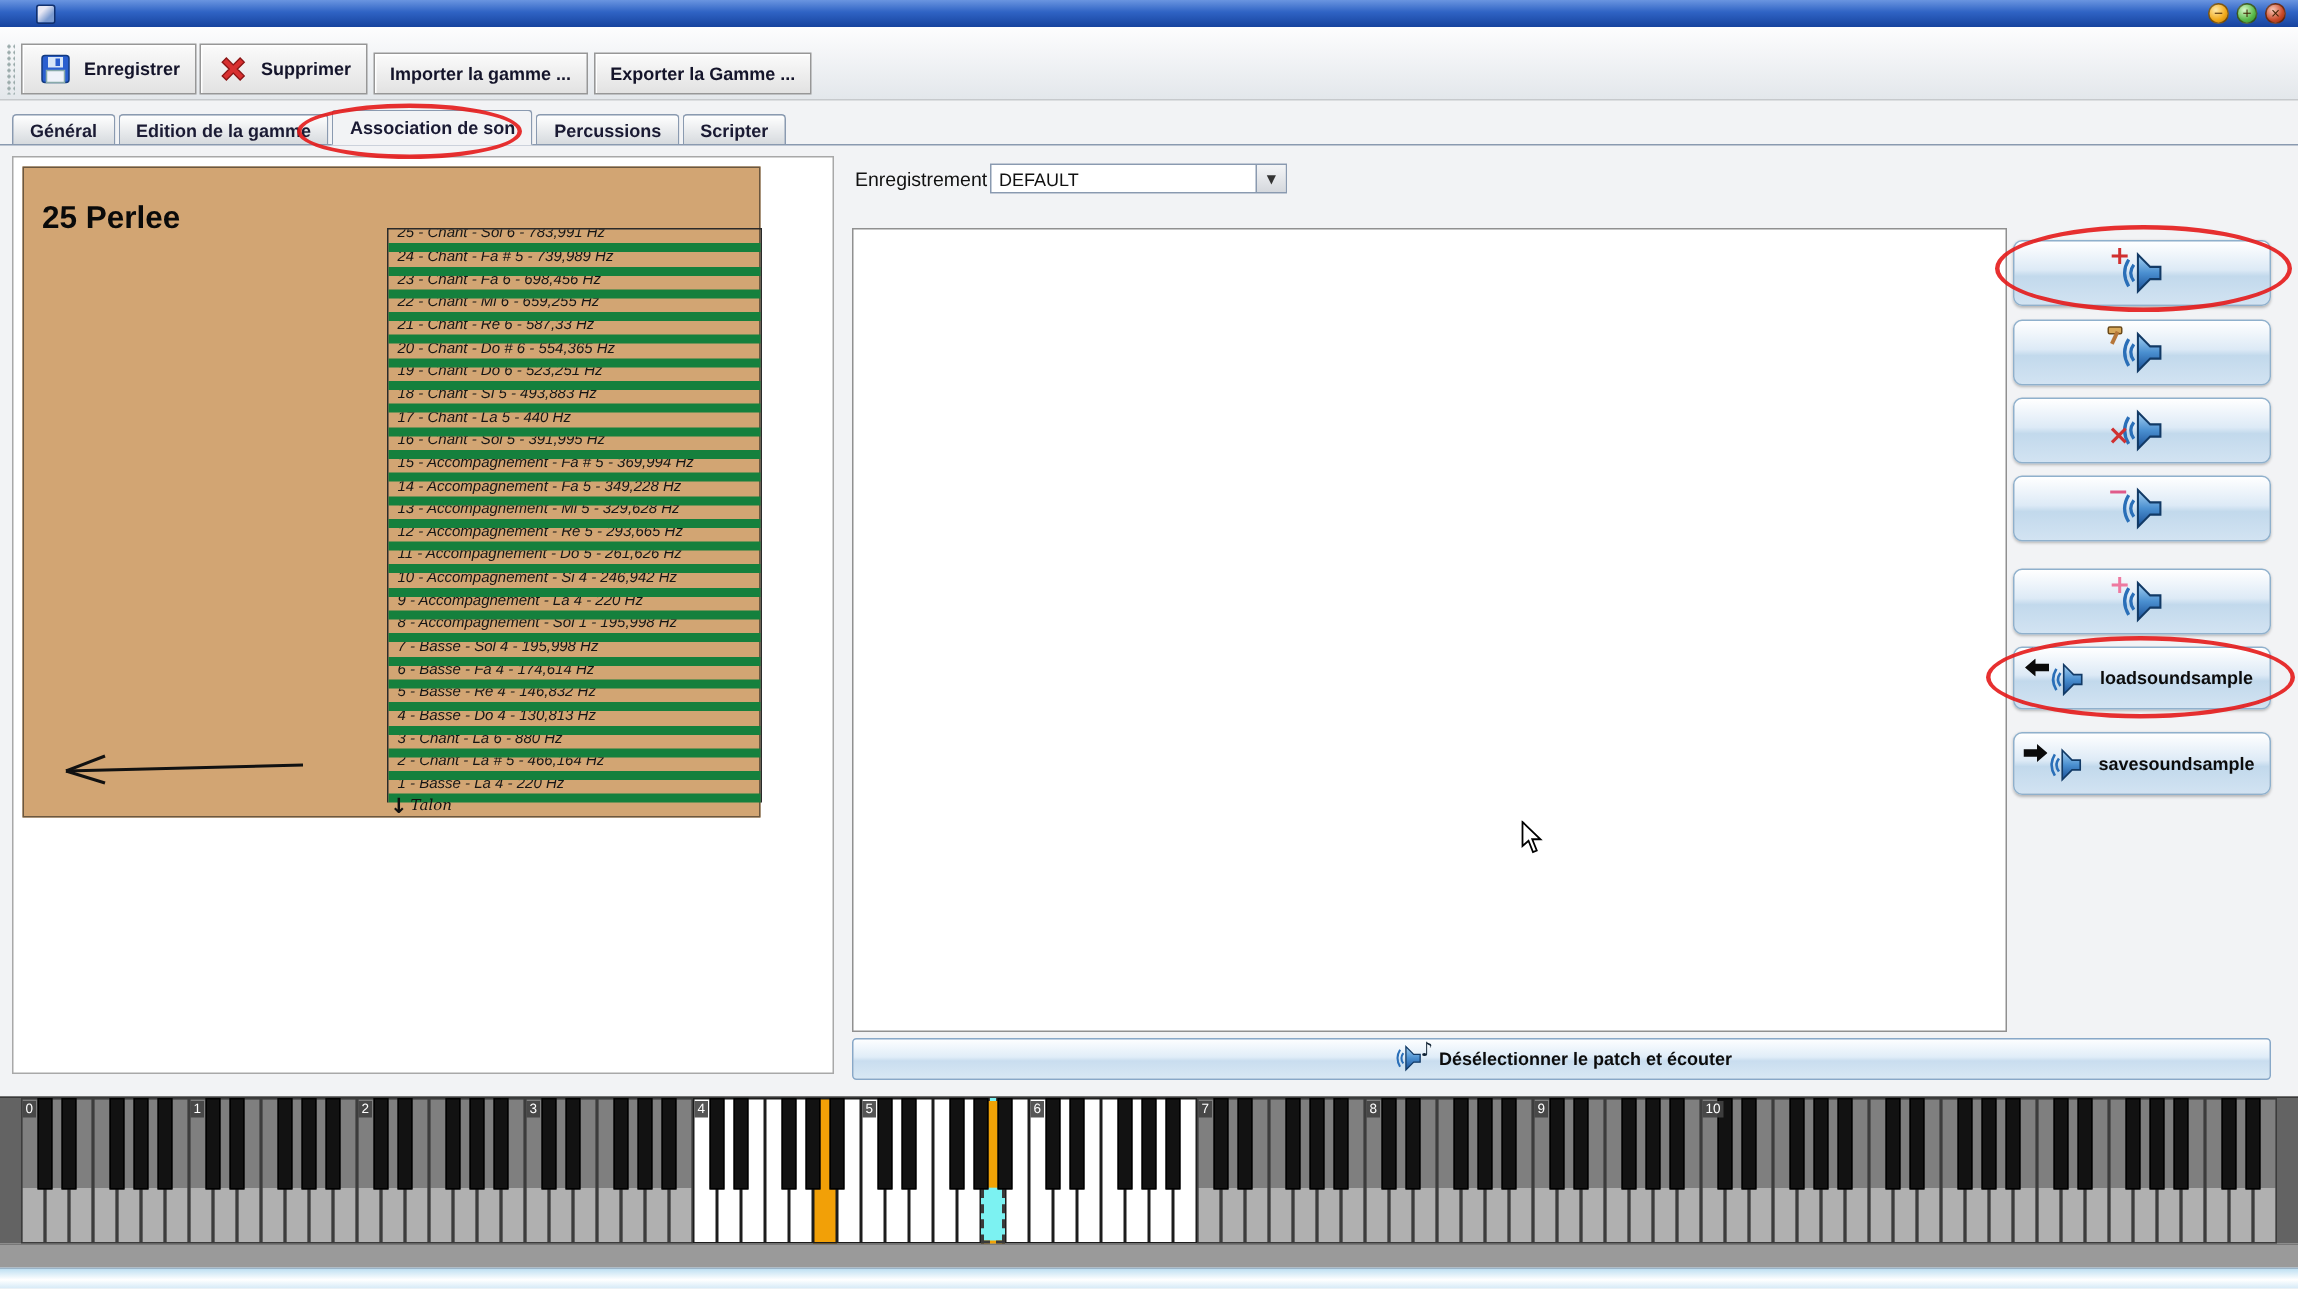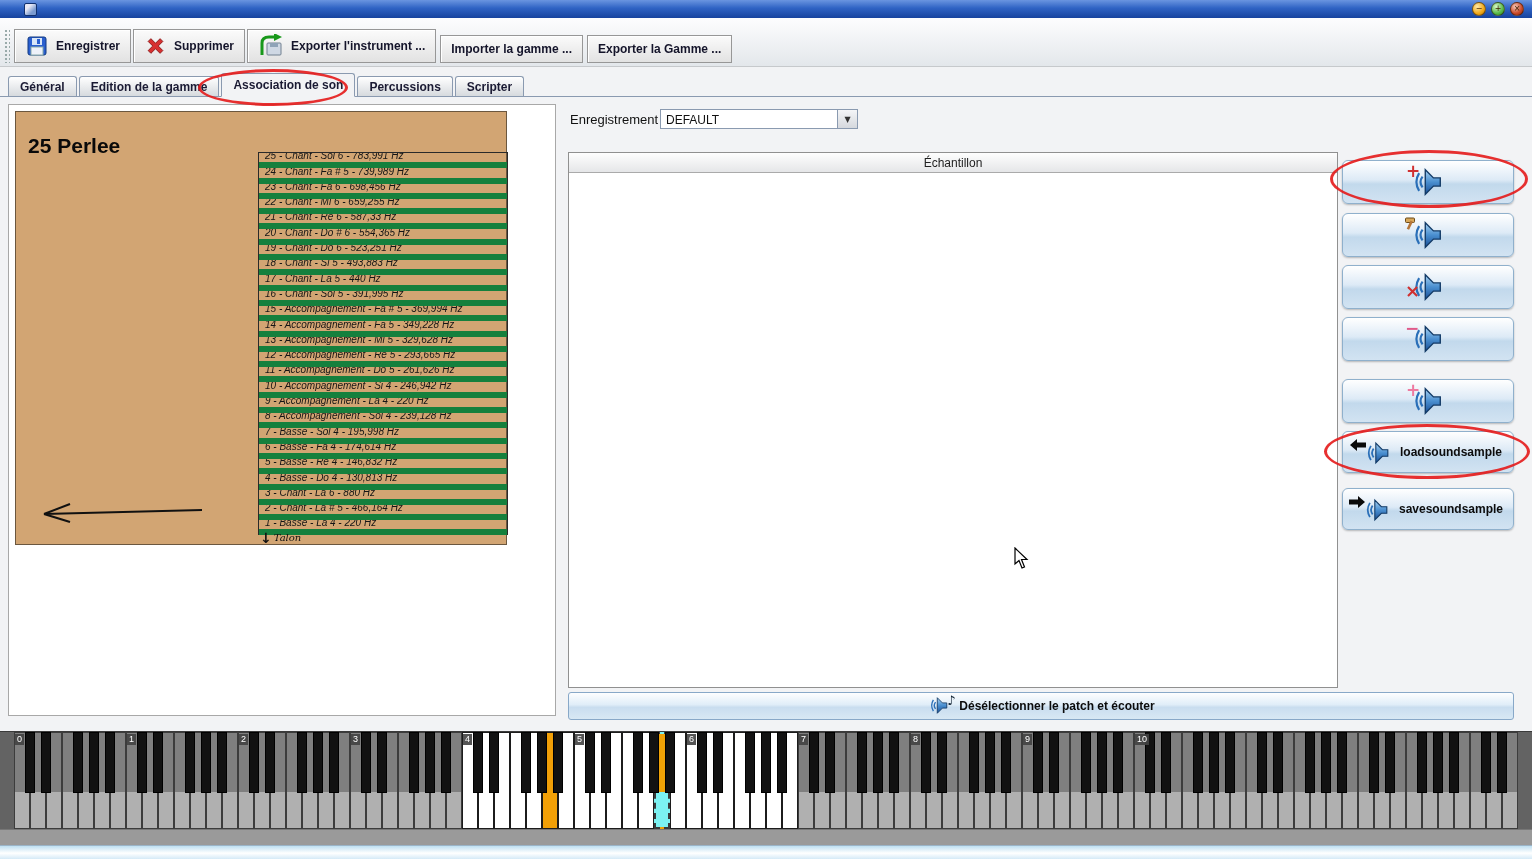--- a/index.html
+++ b/index.html
@@ -131,29 +131,20 @@
       <rect x="12" y="5" width="3" height="5" fill="#2a5fd0"></rect>
       <rect x="6" y="13" width="12" height="8" fill="#eef2fa" stroke="#8aa"></rect>
     </svg>
     <span>Enregistrer</span>
   </button>
   <button class="tbtn">
     <svg width="23" height="22" viewBox="0 0 24 24">
       <path d="M4,7 L7,4 L12,9 L17,4 L20,7 L15,12 L20,17 L17,20 L12,15 L7,20 L4,17 L9,12 Z" fill="#d83030" stroke="#8a1515"></path>
     </svg>
     <span>Supprimer</span>
-  </button>
-  <button class="tbtn">
-    <svg width="26" height="24" viewBox="0 0 26 24">
-      <rect x="9" y="9" width="14" height="12" rx="1" fill="#cfd8e4" stroke="#708090"></rect>
-      <rect x="12" y="9" width="8" height="4" fill="#8fa3b8"></rect>
-      <path d="M4,21 V9 q0,-6 7,-6 h6" fill="none" stroke="#18981a" stroke-width="3"></path>
-      <polygon points="16,-1 24,3 16,7" fill="#18981a"></polygon>
-    </svg>
-    <span>Exporter l'instrument ...</span>
   </button>
   <button class="tbtn small">
     <span>Importer la gamme ...</span>
   </button>
   <button class="tbtn small">
     <span>Exporter la Gamme ...</span>
   </button>
 </div>
 
 <div class="tabbar">
@@ -178,21 +169,21 @@
         <div class="trackrow">18 - Chant - Si 5 - 493,883 Hz</div>
         <div class="trackrow">17 - Chant - La 5 - 440 Hz</div>
         <div class="trackrow">16 - Chant - Sol 5 - 391,995 Hz</div>
         <div class="trackrow">15 - Accompagnement - Fa # 5 - 369,994 Hz</div>
         <div class="trackrow">14 - Accompagnement - Fa 5 - 349,228 Hz</div>
         <div class="trackrow">13 - Accompagnement - Mi 5 - 329,628 Hz</div>
         <div class="trackrow">12 - Accompagnement - Ré 5 - 293,665 Hz</div>
         <div class="trackrow">11 - Accompagnement - Do 5 - 261,626 Hz</div>
         <div class="trackrow">10 - Accompagnement - Si 4 - 246,942 Hz</div>
         <div class="trackrow">9 - Accompagnement - La 4 - 220 Hz</div>
-        <div class="trackrow">8 - Accompagnement - Sol 4 - 239,128 Hz</div>
+        <div class="trackrow">8 - Accompagnement - Sol 1 - 195,998 Hz</div>
         <div class="trackrow">7 - Basse - Sol 4 - 195,998 Hz</div>
         <div class="trackrow">6 - Basse - Fa 4 - 174,614 Hz</div>
         <div class="trackrow">5 - Basse - Ré 4 - 146,832 Hz</div>
         <div class="trackrow">4 - Basse - Do 4 - 130,813 Hz</div>
         <div class="trackrow">3 - Chant - La 6 - 880 Hz</div>
         <div class="trackrow">2 - Chant - La # 5 - 466,164 Hz</div>
         <div class="trackrow">1 - Basse - La 4 - 220 Hz</div>
       </div>
     <div class="talon">
       <span class="arrowglyph">↓</span>
@@ -208,21 +199,20 @@
 
 <div class="enr-label">Enregistrement :</div>
 <div class="combo">
   <div class="combo-text">DEFAULT</div>
   <div class="combo-btn">
     <span>▼</span>
   </div>
 </div>
 
 <div class="table">
-  <div class="thead">Échantillon</div>
 </div>
 
 <button class="sbtn" style="top:160px;height:44px">
   <span class="spk-wrap">
     <svg width="36" height="30" viewBox="0 0 22 22">
         <use href="#spk"></use>
       </svg>
     <span class="badge" style="left:-4px;top:-6px;font-size:17px;color:#d03030">+</span>
   </span>
 </button>

